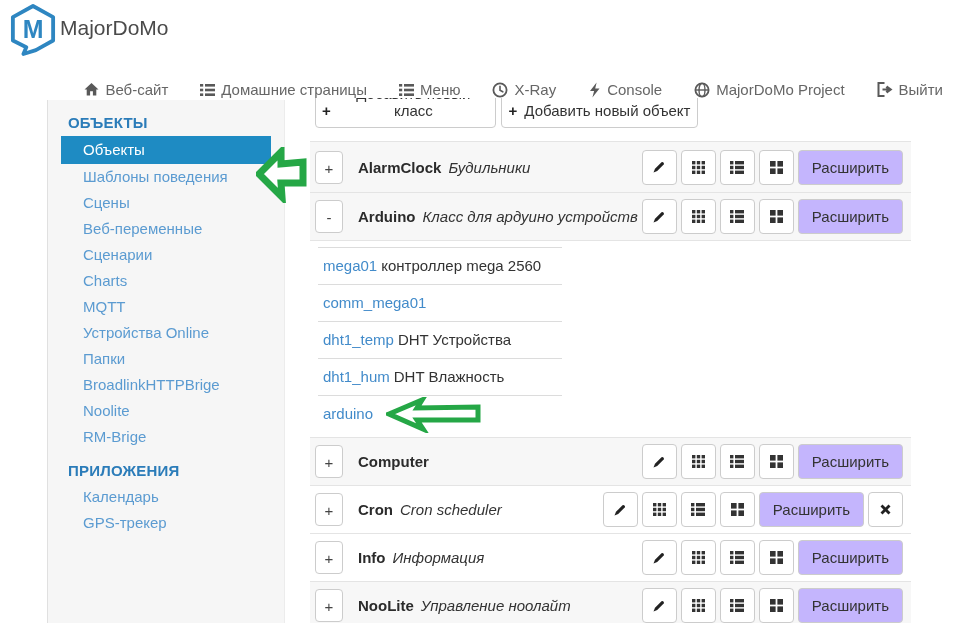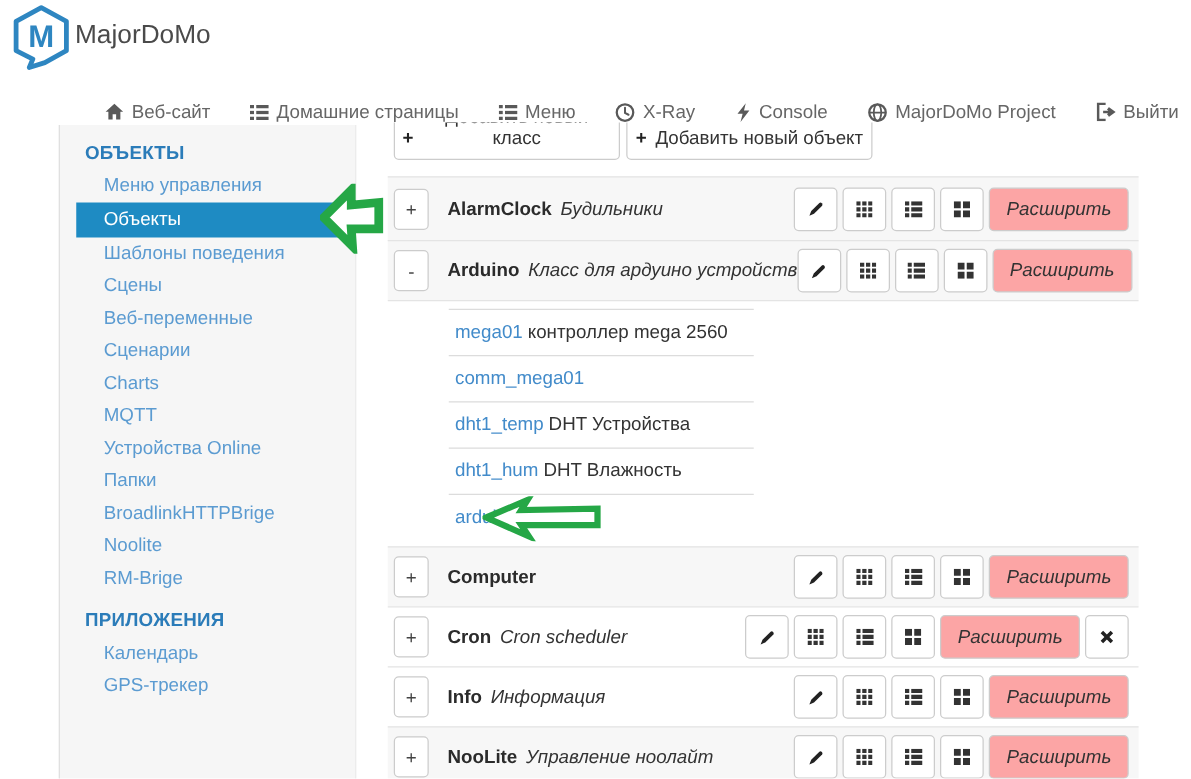--- a/index.html
+++ b/index.html
@@ -37,26 +37,26 @@
         padding:0 8px 0 5px;box-sizing:border-box;background:#fff;}
   .crow.gray{background:#f7f7f7;}
   .crow.first{height:51px;}
   .toggle-btn{width:28px;height:33px;border:1px solid #ccc;border-radius:4px;background:#fff;
               font-size:15px;color:#444;margin-right:15px;cursor:pointer;line-height:31px;text-align:center;flex:0 0 auto;}
   .cname{font-weight:bold;color:#2b2b2b;font-size:15px;margin-right:7px;white-space:nowrap;}
   .cdesc{font-style:italic;color:#333;font-size:15px;white-space:nowrap;}
   .btn-group{margin-left:auto;display:flex;gap:4px;align-items:center;}
   .icon-btn{width:35px;height:35px;border:1px solid #ccc;border-radius:4px;background:#fff;
             display:flex;align-items:center;justify-content:center;cursor:pointer;box-sizing:border-box;}
-  .expand-btn{height:35px;padding:0 13px;border:1px solid #ccc;border-radius:4px;background:#fca5a5;
-              font-size:15px;color:#333;cursor:pointer;box-sizing:border-box;white-space:nowrap;font-style:italic;}
+  .expand-btn{height:35px;padding:0 13px;border:1px solid #ccc;border-radius:4px;background:#c4b5fd;
+              font-size:15px;color:#333;cursor:pointer;box-sizing:border-box;white-space:nowrap;}
 
   .children{border-top:1px solid #e4e4e4;background:#fff;height:197px;box-sizing:border-box;padding:6px 0 0 8px;}
   .child-row{width:244px;height:37px;line-height:36px;border-top:1px solid #dcdcdc;padding-left:5px;
-             font-size:15px;white-space:nowrap;box-sizing:border-box;position:relative;margin-left:41px;}
+             font-size:15px;white-space:nowrap;box-sizing:border-box;position:relative;}
   .child-link{color:#428bca;cursor:pointer;text-decoration:none;}
   .child-desc{color:#333;margin-left:4px;}
 
   
   .arrow1{position:absolute;left:256px;top:147px;}
   .arrow2{position:absolute;left:386px;top:397px;}
 </style>
 </head>
 <body>
 
@@ -127,21 +127,20 @@
           <path d="M7.5 1 H1.5 V14 H7.5" fill="none" stroke="#595959" stroke-width="2"></path>
           <path d="M5.5 7.5 H12 M12 7.5 L9.3 4.8 M12 7.5 L9.3 10.2" fill="none" stroke="#595959" stroke-width="2"></path>
           <path d="M10 3.5 L15.5 7.5 L10 11.5 Z" fill="#595959"></path>
         </svg>
       <span>Выйти</span>
     </div>
   </div>
 
   <div class="sidebar">
     <div class="side-title">ОБЪЕКТЫ</div>
-    <a class="side-item">Меню управления</a>
     <a class="side-item selected">Объекты</a>
     <a class="side-item">Шаблоны поведения</a>
     <a class="side-item">Сцены</a>
     <a class="side-item">Веб-переменные</a>
     <a class="side-item">Сценарии</a>
     <a class="side-item">Charts</a>
 
     <a class="side-item">MQTT</a>
     <a class="side-item">Устройства Online</a>
     <a class="side-item">Папки</a>

